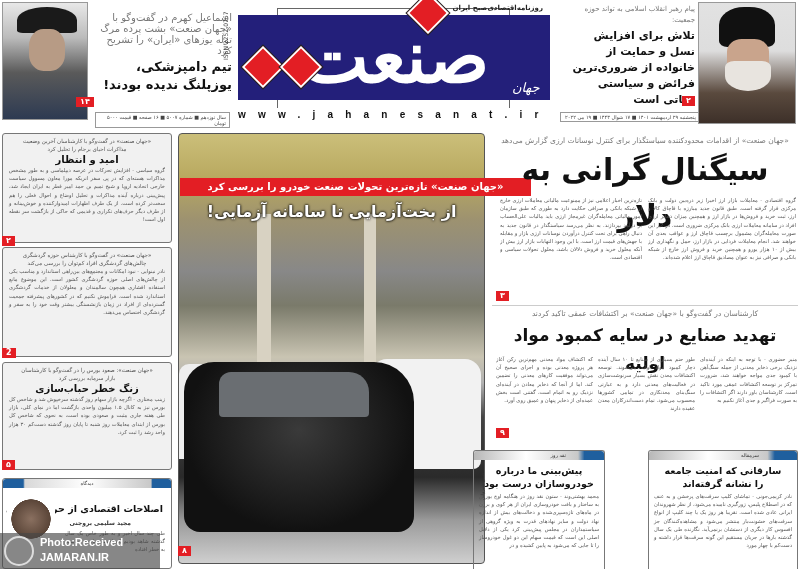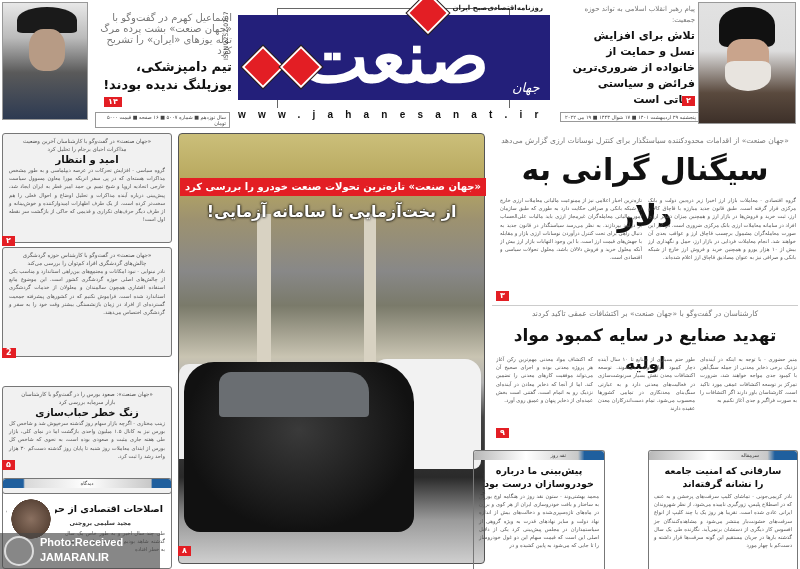--- a/index.html
+++ b/index.html
@@ -24,21 +24,21 @@
 <body>
 
 <div class="abs photo" style="left:2px;top:2px;width:86px;height:118px;border:1px solid #999;background:linear-gradient(180deg,#e8e8e8 0%,#bbb 30%,#5a5a5a 60%,#2d3a52 100%);">
   <div style="position:absolute;left:14px;top:4px;width:60px;height:26px;background:#1a1a1a;border-radius:50% 50% 10% 10%;"></div>
   <div style="position:absolute;left:26px;top:26px;width:36px;height:42px;background:#b79b85;border-radius:40%;"></div>
 </div>
 <div class="abs" style="left:92px;top:12px;width:140px;">
   <div class="kicker" style="text-align:right;font-size:10px;line-height:11px;">اسماعیل کهرم در گفت‌وگو با «جهان صنعت» بشت پرده مرگ توله یوزهای «ایران» را تشریح کرد</div>
   <div class="head" style="text-align:right;font-size:13px;line-height:18px;margin-top:2px;">تیم دامپزشکی، یوزپلنگ ندیده بودند!</div>
 </div>
-<div class="abs badge" style="left:104px;top:97px;">۱۴</div>
+<div class="abs badge" style="left:76px;top:97px;">۱۴</div>
 <div class="abs" style="left:95px;top:112px;width:135px;font-size:5px;color:#444;border:1px solid #999;padding:1px 3px;text-align:right;">سال نوزدهم ■ شماره ۵۰۰۷ ■ ۱۶ صفحه ■ قیمت ۵۰۰۰ تومان</div>
 
 <div class="abs" style="left:222px;top:60px;font-size:6px;color:#444;transform:rotate(-90deg);transform-origin:left top;direction:ltr;white-space:nowrap;">ISSN 2252-0767</div>
 
 <div class="abs" id="logo-box"></div>
 <div class="abs" id="logo-blue"></div>
 <div class="abs" id="logo-word">صنعت</div>
 <div class="abs" style="left:512px;top:80px;color:#fff;font-size:13px;font-style:italic;font-family:'DejaVu Serif',serif;">جهان</div>
 <div class="abs diamond" style="left:248px;top:52px;"></div>
 <div class="abs diamond" style="left:286px;top:52px;"></div>
@@ -65,21 +65,21 @@
   <div class="body-text" style="padding:0 6px;">گروه سیاسی - افزایش تحرکات در عرصه دیپلماسی و به طور مشخص مذاکرات هسته‌ای که در پی سفر انریکه مورا معاون مسوول سیاست خارجی اتحادیه اروپا و شیخ تمیم بن حمد امیر قطر به ایران ایجاد شد، پیش‌بینی درباره آینده مذاکرات و تحلیل اوضاع و احوال فعلی را هم سخت‌تر کرده است. از یک طرف اظهارات امیدوارکننده و خوش‌بینانه و از طرف دیگر حرف‌های تکراری و قدیمی که حاکی از بازگشت سر نقطه اول است!</div>
 </div>
 <div class="abs badge" style="left:2px;top:236px;">۲</div>
 
 <div class="abs box" style="left:2px;top:247px;width:170px;height:110px;">
   <div class="kicker" style="padding:3px 10px 0;font-size:5.5px;line-height:8px;color:#555;">«جهان صنعت» در گفت‌وگو با کارشناس حوزه گردشگری چالش‌های گردشگری افراد کم‌توان را بررسی می‌کند</div>
   <div class="body-text" style="padding:0 6px;">نادر نینوایی - نبود امکانات و مجتمع‌های بین‌راهی استاندارد و مناسب یکی از چالش‌های اصلی حوزه گردشگری کشور است. این موضوع مانع استفاده اقشاری همچون سالمندان و معلولان از خدمات گردشگری استاندارد شده است. فراموش نکنیم که در کشورهای پیشرفته جمعیت گسترده‌ای از افراد در زمان بازنشستگی بیشتر وقت خود را به سفر و گردشگری اختصاص می‌دهند.</div>
 </div>
 <div class="abs badge" style="left:2px;top:348px;">2</div>
 
-<div class="abs box" style="left:2px;top:362px;width:170px;height:108px;margin-top:24px;">
+<div class="abs box" style="left:2px;top:362px;width:170px;height:108px;">
   <div class="kicker" style="padding:3px 16px 0;font-size:5.5px;line-height:8px;color:#555;">«جهان صنعت»: صعود بورس را در گفت‌وگو با کارشناسان بازار سرمایه بررسی کرد</div>
   <div class="head" style="font-size:10px;line-height:13px;">زنگ خطر حباب‌سازی</div>
   <div class="body-text" style="padding:0 6px;">زینب مختاری - اگرچه بازار سهام روز گذشته سرخپوش شد و شاخص کل بورس نیز به کانال ۱.۵ میلیون واحدی بازگشت اما در نمای کلی، بازار طی هفته جاری مثبت و صعودی بوده است، به نحوی که شاخص کل بورس از ابتدای معاملات روز شنبه تا پایان روز گذشته دست‌کم ۳۰ هزار واحد رشد را ثبت کرد.</div>
 </div>
 <div class="abs badge" style="left:2px;top:460px;">۵</div>
 
 <div class="abs" style="left:2px;top:478px;width:170px;height:91px;border:1.5px solid #777;border-radius:3px;">
   <div class="tagbar" style="text-align:center;padding:0;background:linear-gradient(90deg,#1f5f9e 0,#1f5f9e 12%,#d8d8d8 13%,#fff 50%,#c8c8c8 88%,#1f5f9e 89%);">دیدگاه</div>
   <div class="head" style="position:absolute;right:8px;top:24px;font-size:9.5px;">اصلاحات اقتصادی از حرف تا عمل</div>
   <div style="position:absolute;right:40px;top:40px;font-size:6px;font-weight:bold;color:#333;">مجید سلیمی بروجنی</div>
@@ -99,21 +99,21 @@
   <div style="position:absolute;left:78px;top:80px;width:14px;height:160px;background:#d8d2c2;"></div>
   <div style="position:absolute;left:185px;top:80px;width:12px;height:160px;background:#d8d2c2;"></div>
 
   <div style="position:absolute;left:0;top:230px;width:45px;height:95px;background:#eee;border-radius:10px 10px 0 0;"></div>
   <div style="position:absolute;left:192px;top:225px;width:110px;height:110px;background:#f2f2f2;border-radius:16px 16px 8px 8px;"></div>
 
   <div style="position:absolute;left:5px;top:228px;width:230px;height:170px;background:radial-gradient(ellipse at 50% 40%,#3a3a3a,#111 70%);border-radius:30px 40px 16px 16px;"></div>
   <div style="position:absolute;left:40px;top:238px;width:150px;height:45px;background:#6a6e72;border-radius:12px 20px 4px 4px;"></div>
 </div>
 
-<div class="abs" style="left:180px;top:178px;width:306px;height:18px;background:#e31e24;color:#fff;font-size:10px;font-weight:bold;text-align:center;line-height:18px;">«جهان صنعت» تازه‌ترین تحولات صنعت خودرو را بررسی کرد</div>
+<div class="abs" style="left:180px;top:178px;width:351px;height:18px;background:#e31e24;color:#fff;font-size:10px;font-weight:bold;text-align:center;line-height:18px;">«جهان صنعت» تازه‌ترین تحولات صنعت خودرو را بررسی کرد</div>
 <div class="abs" style="left:180px;top:197px;width:303px;color:#fff;font-size:16px;font-weight:bold;text-align:center;line-height:30px;text-shadow:0 0 3px #000,0 0 2px #000;">از بخت‌آزمایی تا سامانه آزمایی!</div>
 <div class="abs badge" style="left:178px;top:546px;">۸</div>
 <div class="abs" style="left:480px;top:500px;font-size:4.5px;color:#333;transform:rotate(-90deg);transform-origin:left top;white-space:nowrap;">حسن شیروانی</div>
 
 <div class="abs kicker" style="left:492px;top:136px;width:306px;font-size:7.5px;">«جهان صنعت» از اقدامات محدودکننده سیاستگذار برای کنترل نوسانات ارزی گزارش می‌دهد</div>
 <div class="abs head" style="left:492px;top:147px;width:306px;font-size:30px;line-height:46px;">سیگنال گرانی به دلار</div>
 <div class="abs body-text" style="left:648px;top:196px;width:148px;height:98px;overflow:hidden;">گروه اقتصادی - معاملات بازار ارز اخیرا زیر ذره‌بین دولت و بانک مرکزی قرار گرفته است. طبق قانون جدید مبارزه با قاچاق کالا و ارز، ثبت خرید و فروش‌ها در بازار ارز و همچنین میزان ذخایر ارزی افراد در سامانه معاملات ارزی بانک مرکزی ضروری است. در غیر این صورت معامله‌گران مشمول برچسب قاچاق ارز و عواقب بعدی آن خواهند شد. انجام معاملات فردایی در بازار ارز، حمل و نگهداری ارز بیش از ۱۰ هزار یورو و همچنین خرید و فروش ارز خارج از شبکه بانکی و صرافی نیز به عنوان مصادیق قاچاق ارز اعلام شده‌اند.</div>
 <div class="abs body-text" style="left:500px;top:196px;width:142px;height:82px;overflow:hidden;">تازه‌ترین اخبار اعلامی نیز از ممنوعیت مالیاتی معاملات ارزی خارج از شبکه بانکی و صرافی حکایت دارد به طوری که طبق سازمان امور مالیاتی معامله‌گران غیرمجاز ارزی باید مالیات علی‌الحساب بر درآمد بپردازند. به نظر می‌رسد سیاستگذار در قانون جدید به دنبال راهی برای تحت کنترل درآوردن نوسانات ارزی بازار و مقابله با جهش‌های قیمت ارز است. با این وجود التهابات بازار ارز بیش از آنکه معلول خرید و فروش دلالان باشد، معلول تحولات سیاسی و اقتصادی است.</div>
 <div class="abs badge" style="left:496px;top:291px;">۳</div>
 <div class="abs" style="left:492px;top:305px;width:306px;height:1px;background:#ccc;"></div>

